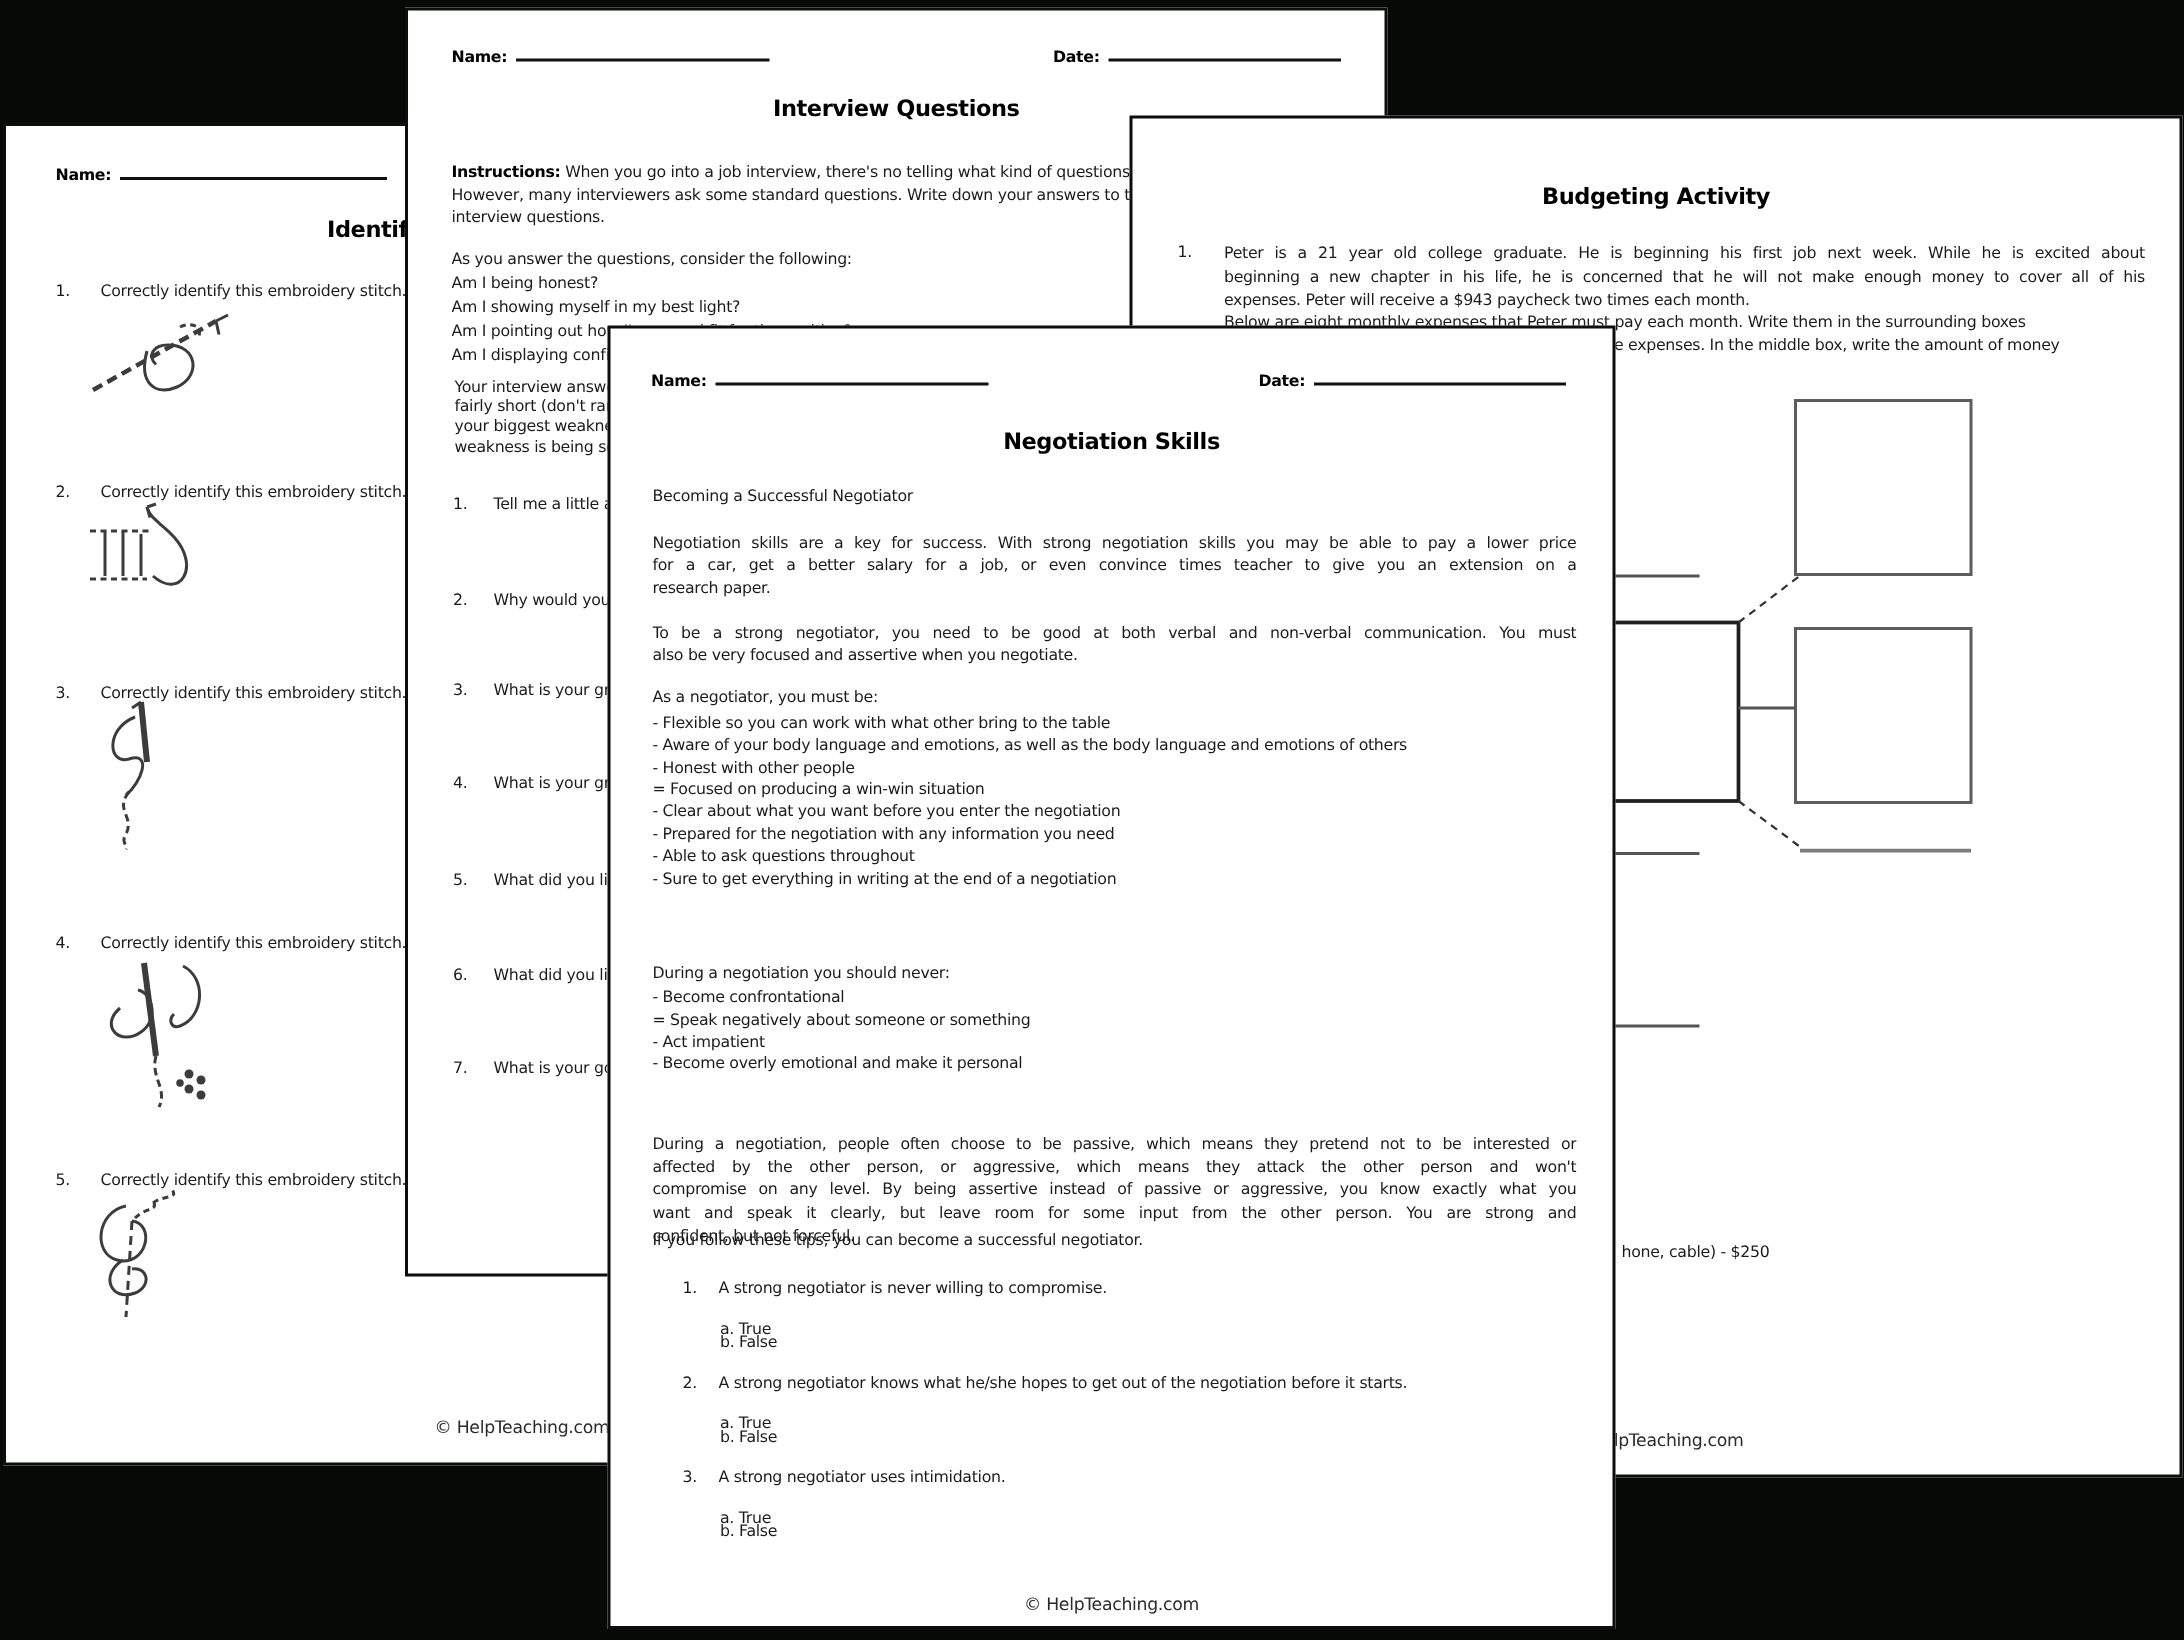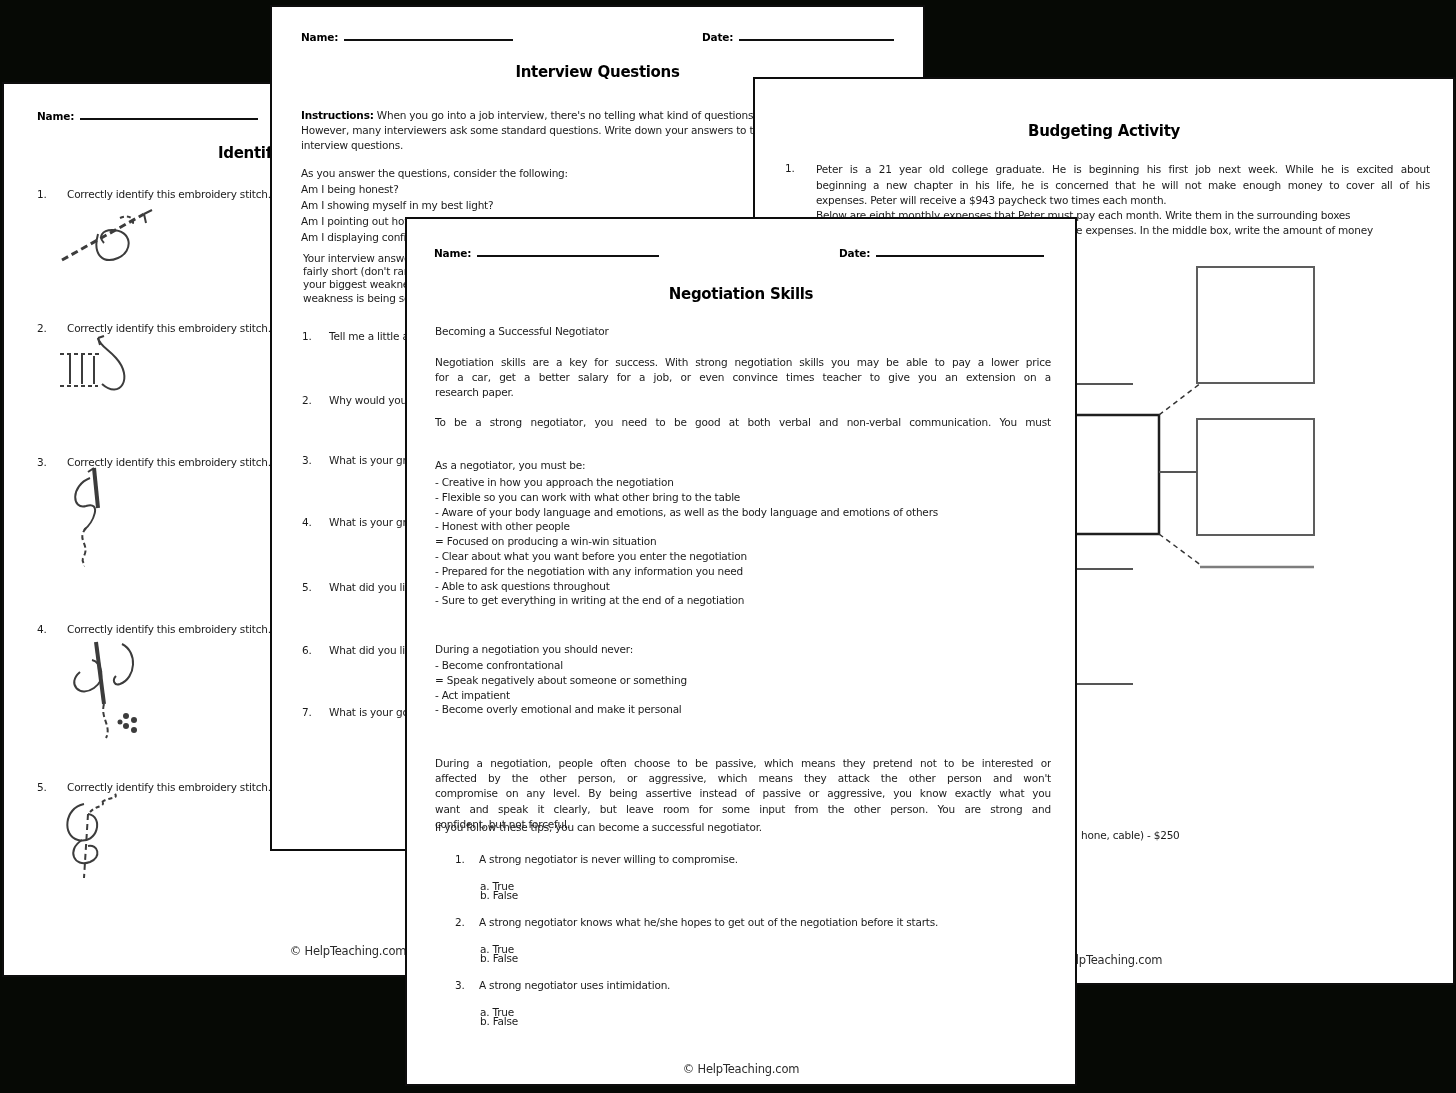--- a/index.html
+++ b/index.html
@@ -244,26 +244,26 @@
 
     <div class="jpara" style="top:136px; left:28px; width:616px; --lh:15.2px;">
 
     <div>Negotiation skills are a key for success. With strong negotiation skills you may be able to pay a lower price</div>
         <div>for a car, get a better salary for a job, or even convince times teacher to give you an extension on a</div>
         <div class="last-line">research paper.</div>
       </div>
     <div class="jpara" style="top:196px; left:28px; width:616px; --lh:15.2px;">
 
     <div>To be a strong negotiator, you need to be good at both verbal and non-verbal communication. You must</div>
+        <div class="last-line">also be very focused and assertive when you negotiate.</div>
       </div>
 
     <div class="t" style="top:240px; left:28px;">As a negotiator, you must be:</div>
     <div class="flow" style="top:256px; left:28px; width:620px; --lh:14.8px;">
 
-    <div>- Creative in how you approach the negotiation</div>
         <div>- Flexible so you can work with what other bring to the table</div>
         <div>- Aware of your body language and emotions, as well as the body language and emotions of others</div>
         <div>- Honest with other people</div>
         <div>= Focused on producing a win-win situation</div>
         <div>- Clear about what you want before you enter the negotiation</div>
         <div>- Prepared for the negotiation with any information you need</div>
         <div>- Able to ask questions throughout</div>
         <div class="last-line">- Sure to get everything in writing at the end of a negotiation</div>
       </div>
 

